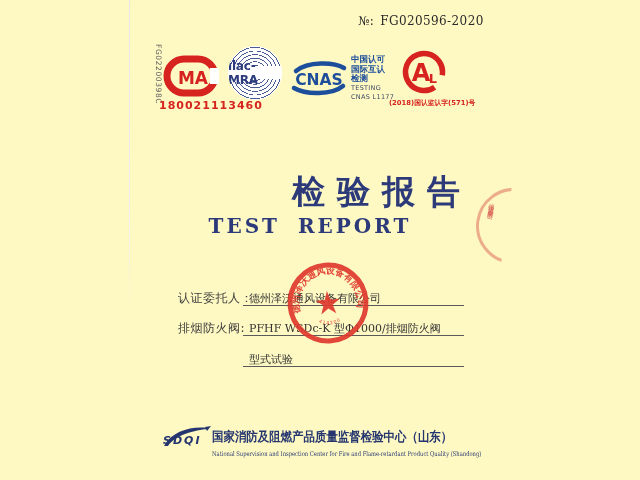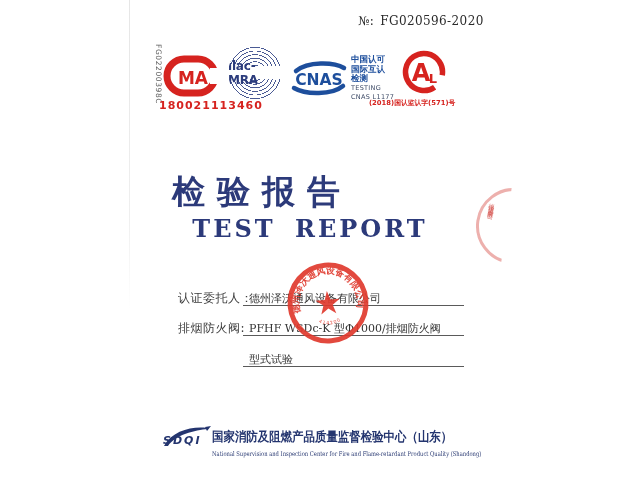--- a/index.html
+++ b/index.html
@@ -1,17 +1,17 @@
 <!DOCTYPE html>
 <html><head>
 <meta charset="utf-8">
 <style>
   html,body{margin:0;padding:0;background:#888;}
   .page{
-    position:relative;width:640px;height:480px;background:#ffffff;
+    position:relative;width:640px;height:480px;background:#fef9c3;
     overflow:hidden;font-family:"DejaVu Sans",sans-serif;
   }
   .fold-line{position:absolute;left:129px;top:0;width:1px;height:310px;
     background:linear-gradient(#e6e6e6 0%,#efefef 70%,rgba(255,255,255,0) 100%);}
   
   .report-no{position:absolute;left:358px;top:14px;font-family:"DejaVu Serif",serif;
     font-size:12px;color:#2a2a2a;letter-spacing:.4px;white-space:nowrap;}
   .report-no .val{margin-left:6px;}
   .side-code{position:absolute;left:154px;top:44px;writing-mode:vertical-rl;
     font-size:7.5px;color:#5f5f5f;letter-spacing:.6px;height:66px;}
@@ -23,28 +23,28 @@
     background:repeating-radial-gradient(circle at 50% 50%, #4a5a94 0 0.8px, #ffffff 0.8px 3.6px);
     overflow:hidden;}
   .ilac-band{position:absolute;left:0;top:20px;width:100%;height:13px;background:#fff;
     display:flex;align-items:center;justify-content:center;}
   .ilac-band span{font-size:12px;font-weight:bold;color:#2c3c7c;letter-spacing:-0.2px;}
   .cnas{position:absolute;left:290px;top:60px;}
   .cnas-text{position:absolute;left:351px;top:55px;line-height:9.5px;white-space:nowrap;}
   .cnas-text .zh{font-size:8.5px;font-weight:bold;color:#1d4e9c;}
   .cnas-text .en{font-size:6.5px;color:#3d4a66;letter-spacing:.3px;}
   .cal{position:absolute;left:398px;top:50px;}
-  .cal-caption{position:absolute;left:369px;top:98px;font-size:6.8px;font-weight:bold;
+  .cal-caption{position:absolute;left:389px;top:98px;font-size:6.8px;font-weight:bold;
     color:#d6231f;white-space:nowrap;}
   
-  .title-zh{position:absolute;left:160px;top:170px;width:300px;text-align:left;
+  .title-zh{position:absolute;left:160px;top:170px;width:300px;text-align:right;
     font-size:33px;font-weight:bold;color:#2c3a7a;letter-spacing:12px;padding-left:12px;
     font-family:Liberation Sans, sans-serif;white-space:nowrap;}
   .title-en{position:absolute;left:160px;top:214px;width:300px;text-align:center;
-    font-family:"DejaVu Serif",serif;font-size:24px;font-weight:bold;color:#2c3a7a;
+    font-family:"DejaVu Serif",serif;font-size:20px;font-weight:bold;color:#2c3a7a;
     letter-spacing:3px;word-spacing:8px;white-space:nowrap;}
   
   .frow-label{position:absolute;left:178px;font-family:"DejaVu Serif",serif;
     font-size:12px;color:#3b3b3b;letter-spacing:.5px;white-space:nowrap;}
   .frow-value{position:absolute;left:249px;font-family:"DejaVu Serif",serif;
     font-size:11px;color:#333;white-space:nowrap;}
   .frow-line{position:absolute;left:243px;width:221px;height:1px;background:#5a5a5a;}
   
   .seal{position:absolute;left:285px;top:260px;transform:rotate(-5deg);opacity:.92;}
   .ghost-seal{position:absolute;left:476px;top:188px;width:70px;height:70px;border-radius:50%;

